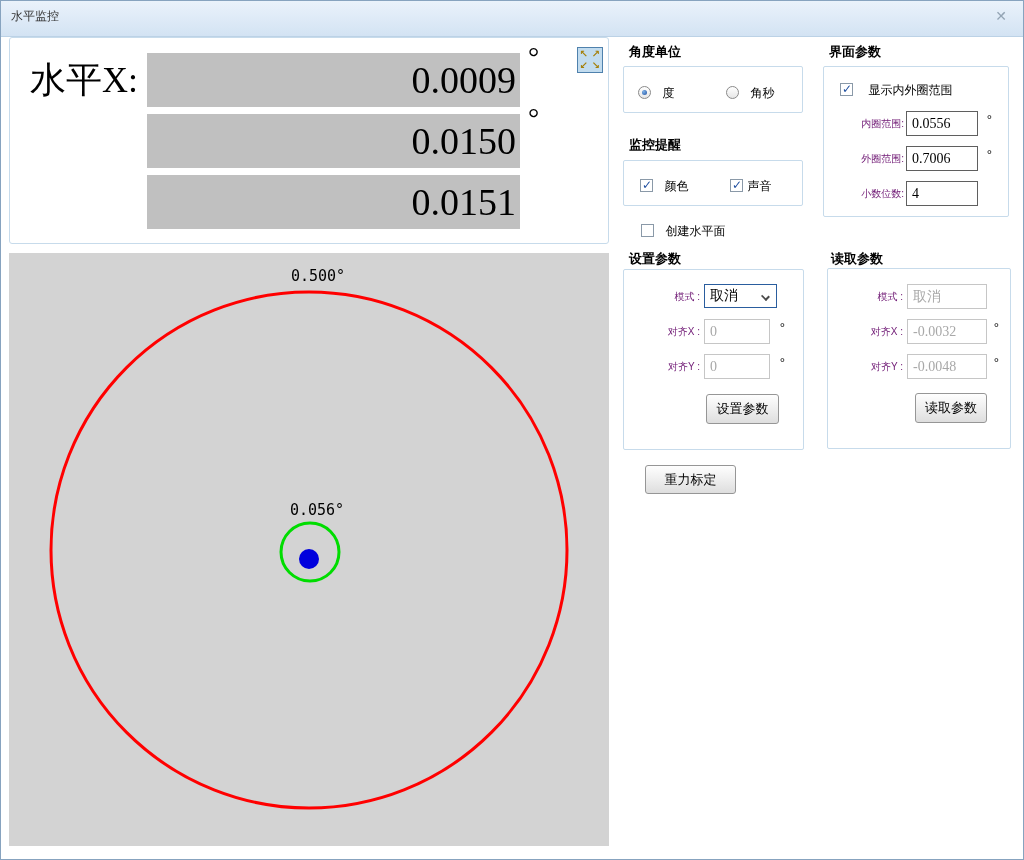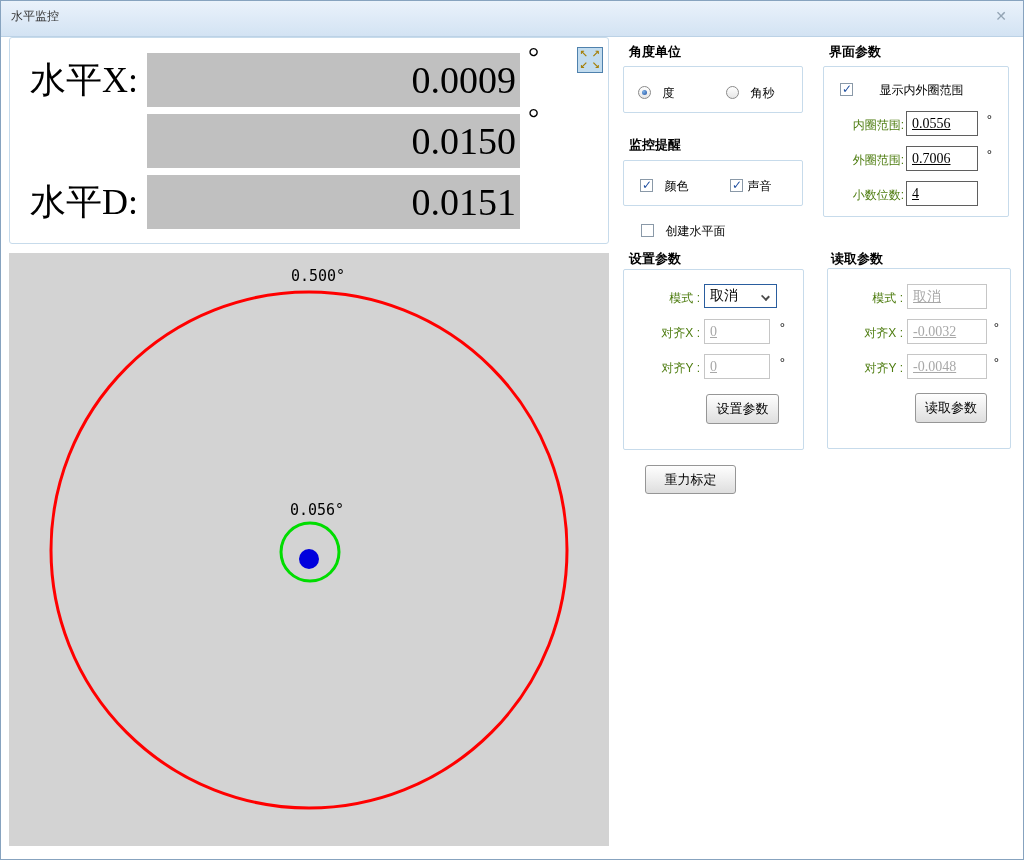--- a/index.html
+++ b/index.html
@@ -39,32 +39,32 @@
   .radio { display:inline-block; width:13px; height:13px; border-radius:50%;
     border:1px solid #8a8a8a; background:linear-gradient(#fff,#e6e6e6); position:relative; vertical-align:-2px; }
   .radio[data-checked="true"]::after { content:""; position:absolute; left:3px; top:3px; right:3px; bottom:3px;
     border-radius:50%; background:radial-gradient(circle at 35% 35%,#7db2e8,#1f4fa0); }
   .checkbox { display:inline-block; width:13px; height:13px; border:1px solid #8a99a8;
     background:#fff; position:relative; vertical-align:-2px; }
   .checkbox[data-checked="true"]::after { content:"✓"; position:absolute; left:1px; top:-2px;
     font-size:12px; font-weight:bold; color:#1f4fa0; }
   .inp { position:absolute; height:25px; border:1px solid #5f5f5f; background:#fff;
     display:flex; align-items:center; padding:5px 5px; font-size:14px; color:#000;
-    font-family:"Liberation Serif","DejaVu Serif",serif;text-decoration:underline; }
+    font-family:"Liberation Serif","DejaVu Serif",serif; }
   .inp.dis { border-color:#c6c6c6; color:#a8a8a8; }
   .dropdown { position:absolute; height:24px; border:1px solid #2a5d9e; background:#fff;
     display:flex; align-items:center; padding:0 5px; font-size:14px; color:#000;
     font-family:"Liberation Serif","DejaVu Serif",serif; }
   .chev { position:absolute; right:7px; top:8px; width:7px; height:7px;
     border-right:2px solid #4a4a4a; border-bottom:2px solid #4a4a4a; transform:rotate(45deg) scale(1,0.8); }
   .unit-s { position:absolute; font-size:12px; color:#000; font-family:"Liberation Serif","DejaVu Serif",serif; }
   .btn { position:absolute; border:1px solid #969696; border-radius:3px;
     background:linear-gradient(#fefefe,#f0f0f0 45%,#dedede); font-size:13px; color:#000;
     display:flex; align-items:center; justify-content:center; cursor:default; }
-  .row-lbl { position:absolute; font-size:12px; color:#4d7c0f; text-align:right; }
+  .row-lbl { position:absolute; font-size:10px; color:#701a75; text-align:right; }
 </style>
 </head>
 <body>
 
 <div class="window">
 
   <div class="titlebar">
     <span class="title-text">水平监控</span>
     <span class="close-btn">✕</span>
   </div>
@@ -73,21 +73,20 @@
     <div class="r-row" style="top:15px">
       <span class="r-label">水平X:</span>
       <div class="r-field">0.0009</div>
       <span class="r-unit">°</span>
     </div>
     <div class="r-row" style="top:76px">
       <div class="r-field">0.0150</div>
       <span class="r-unit">°</span>
     </div>
     <div class="r-row" style="top:137px">
-      <span class="r-label">水平D:</span>
       <div class="r-field">0.0151</div>
       <span class="r-unit"></span>
     </div>
     <div class="expand-btn">
       <span>↖</span>
         <span>↗</span>
         <span>↙</span>
         <span>↘</span>
     </div>
   </div>
@@ -127,21 +126,21 @@
   </div>
   <span style="position:absolute; left:640px; top:220px">
     <span class="checkbox" data-checked="false"></span>
     <span class="lbl" style="margin-left:7px">创建水平面</span>
   </span>
 
   <div class="hdr" style="left:828px; top:42px">界面参数</div>
   <div class="gbox" style="left:822px; top:65px; width:186px; height:151px">
     <span style="position:absolute; left:16px; top:13px">
       <span class="checkbox" data-checked="true"></span>
-      <span class="lbl" style="margin-left:22px">显示内外圈范围</span>
+      <span class="lbl" style="margin-left:11px">显示内外圈范围</span>
     </span>
     <span class="row-lbl" style="left:8px; top:50px; width:72px">内圈范围:</span>
     <div class="inp" style="left:82px; top:44px; width:72px">0.0556</div>
     <span class="unit-s" style="left:163px; top:45px">°</span>
     <span class="row-lbl" style="left:8px; top:85px; width:72px">外圈范围:</span>
     <div class="inp" style="left:82px; top:79px; width:72px">0.7006</div>
     <span class="unit-s" style="left:163px; top:80px">°</span>
     <span class="row-lbl" style="left:8px; top:120px; width:72px">小数位数:</span>
     <div class="inp" style="left:82px; top:114px; width:72px">4</div>
   </div>

